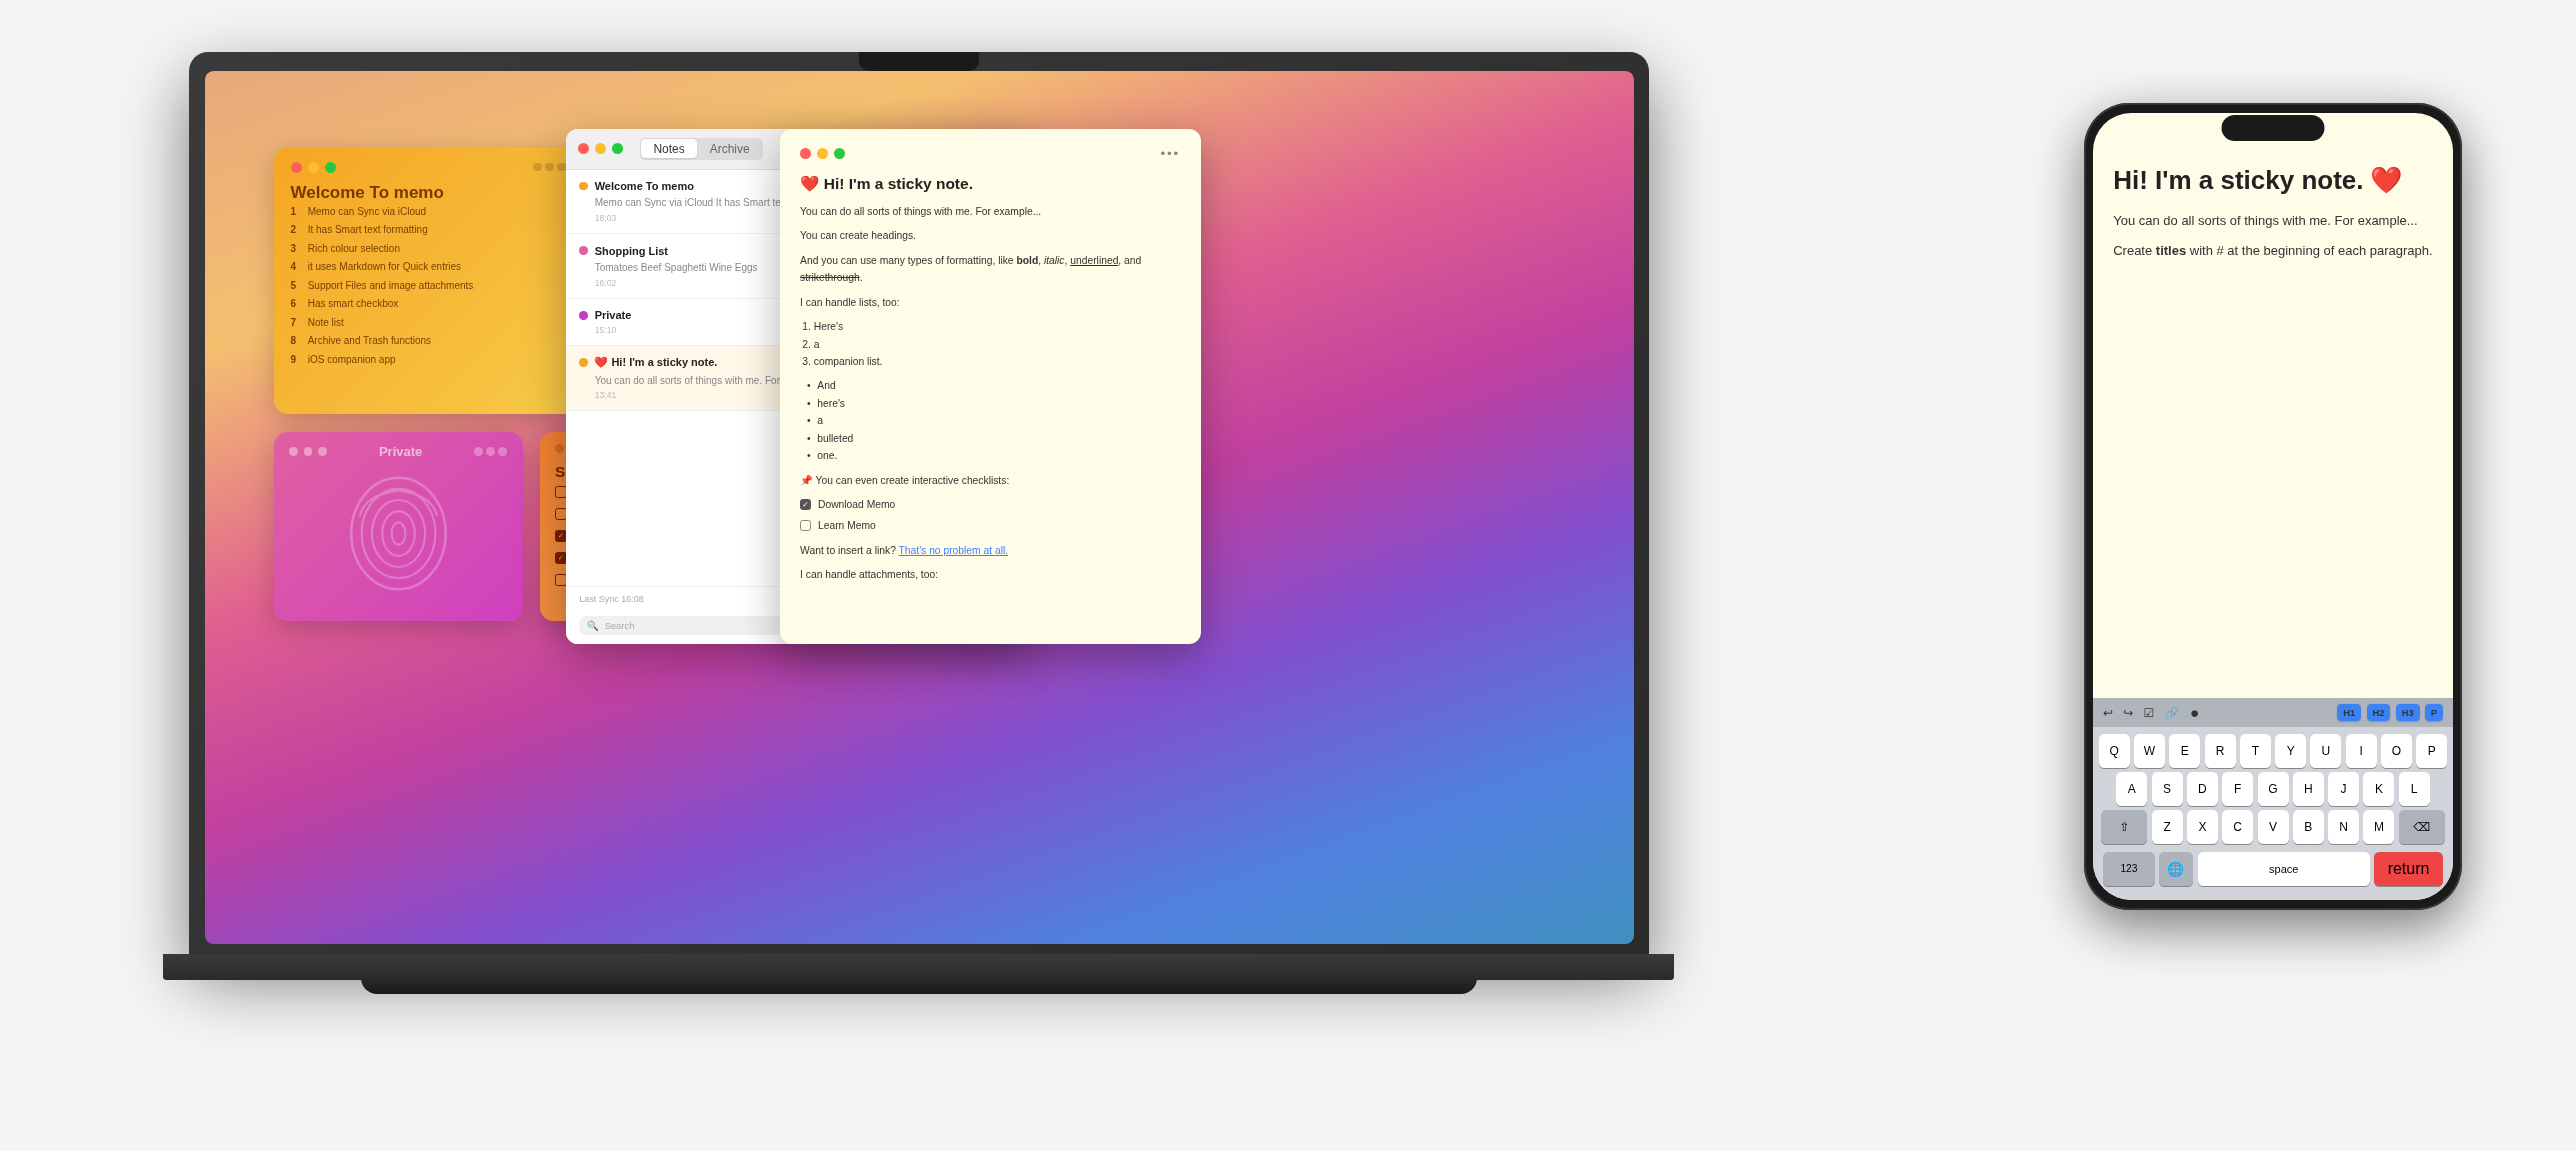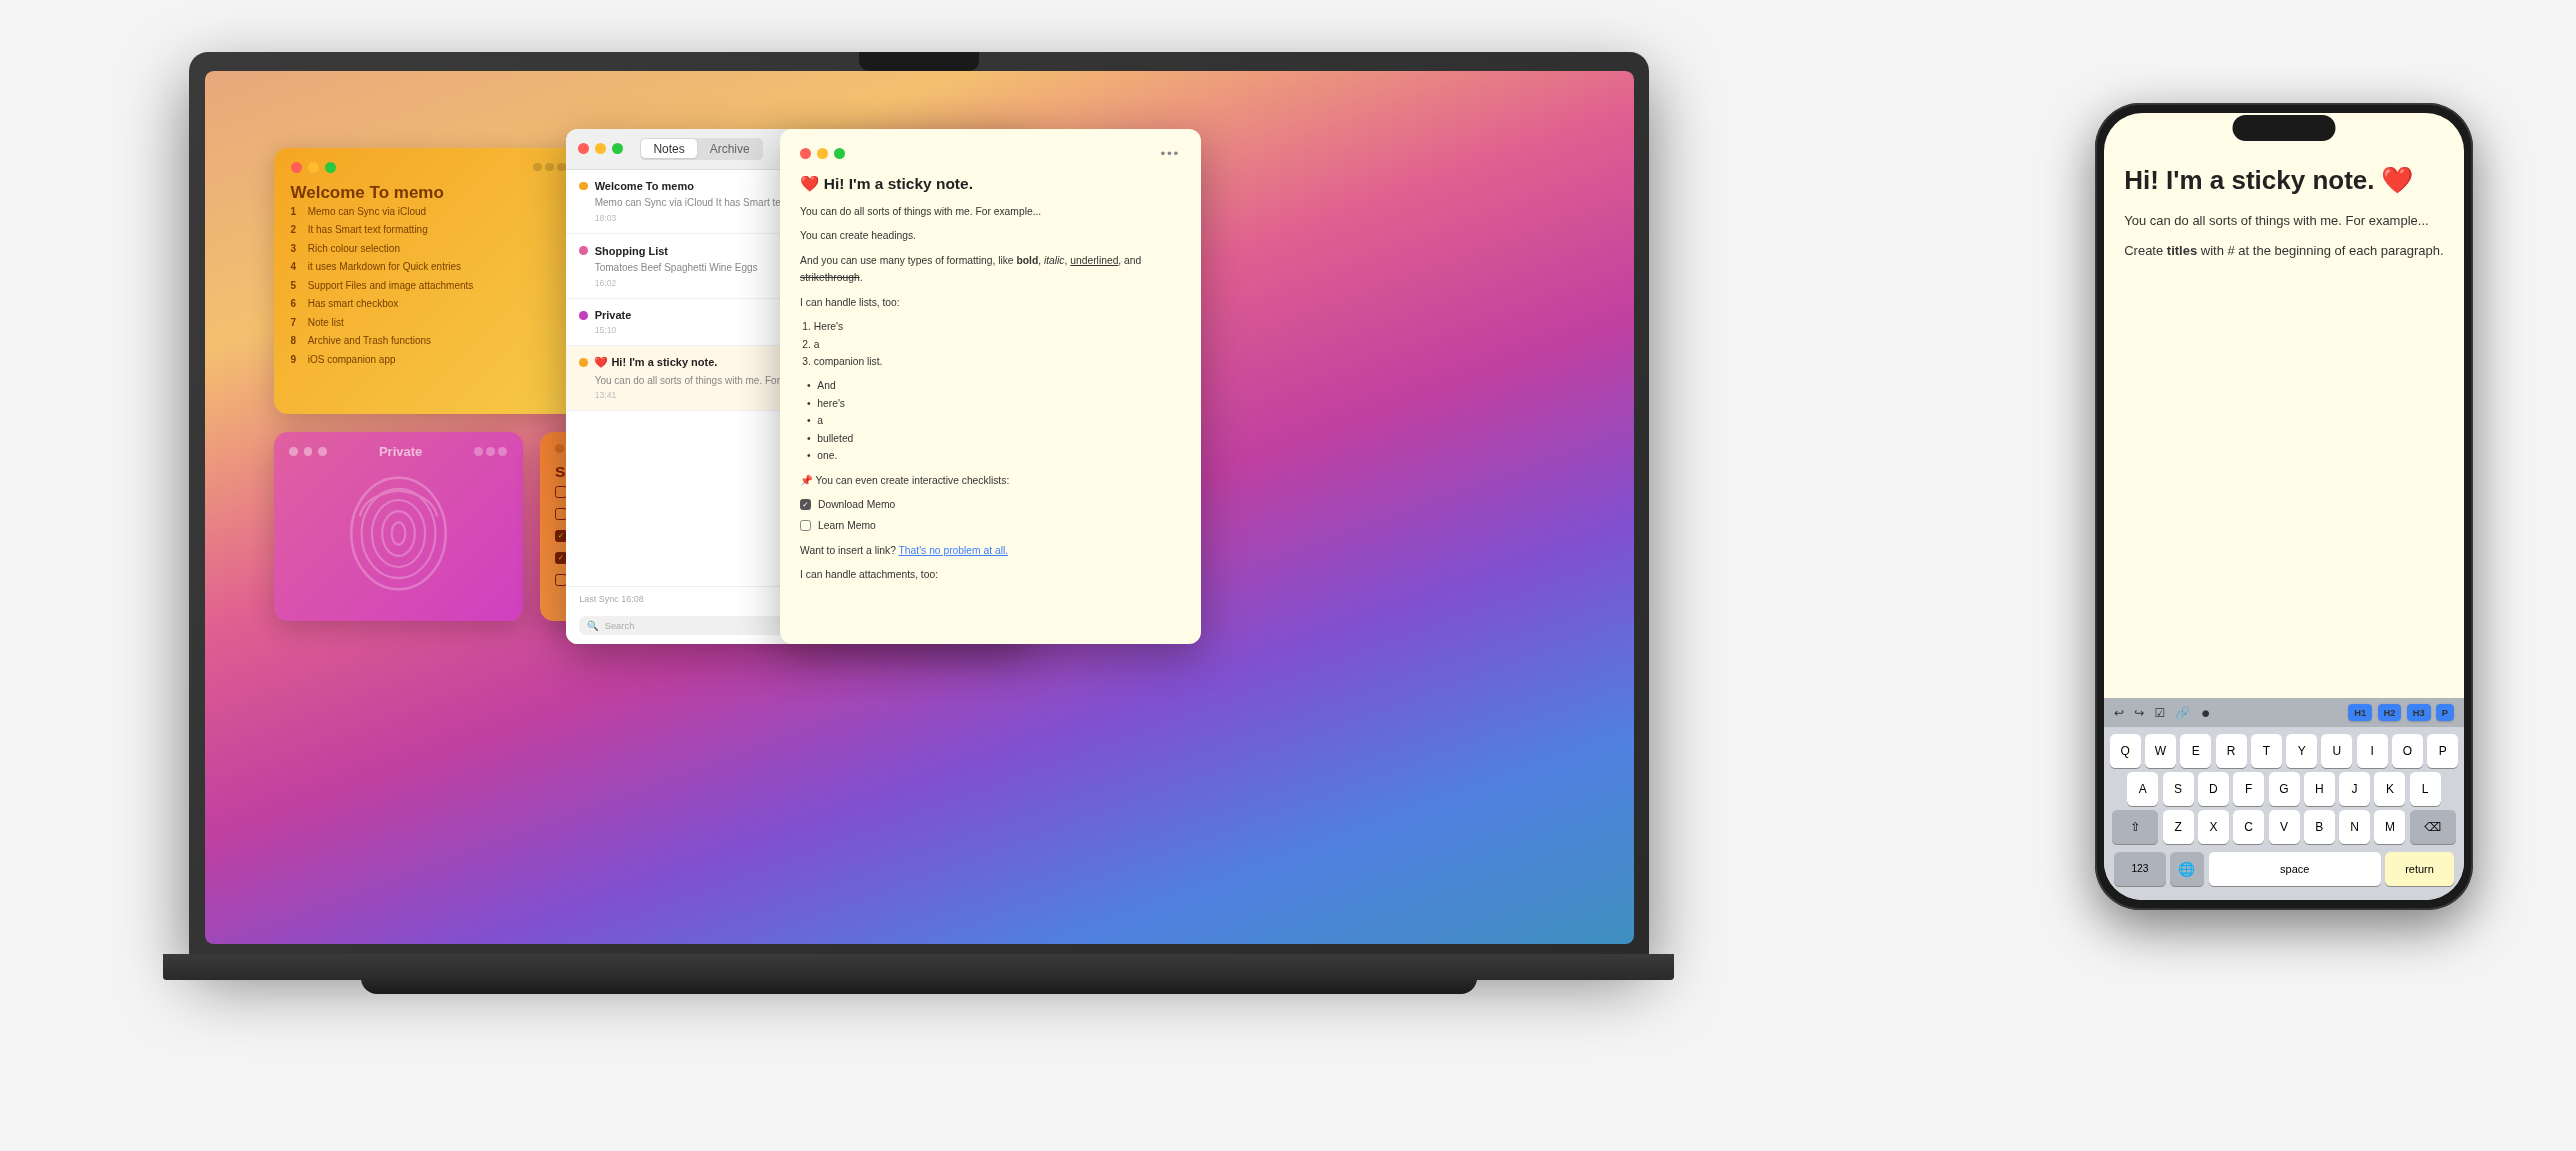--- a/index.html
+++ b/index.html
@@ -446,21 +446,21 @@
     }
 
     .note-link {
       color: #4080ff;
       text-decoration: underline;
     }
 
     
     .phone {
       position: absolute;
-      right: 103px;
+      right: 114px;
       top: 103px;
       width: 378px;
       height: 1034px;
     }
 
     .phone-body {
       position: absolute;
       top: 0;
       left: 0;
       width: 378px;
@@ -606,22 +606,22 @@
       min-width: 46px;
     }
 
     .kb-key.space-key {
       min-width: 172px;
       font-size: 11px;
     }
 
     .kb-key.return-key {
       min-width: 69px;
-      font-size: 11px;
-      background: #fef9c3;
+      font-size: 16px;
+      background: #ef4444;
     }
 
     .kb-bottom-row {
       display: flex;
       justify-content: space-between;
       align-items: center;
       padding: 3.4px 5.2px 6.9px;
       gap: 4.3px;
     }
 

